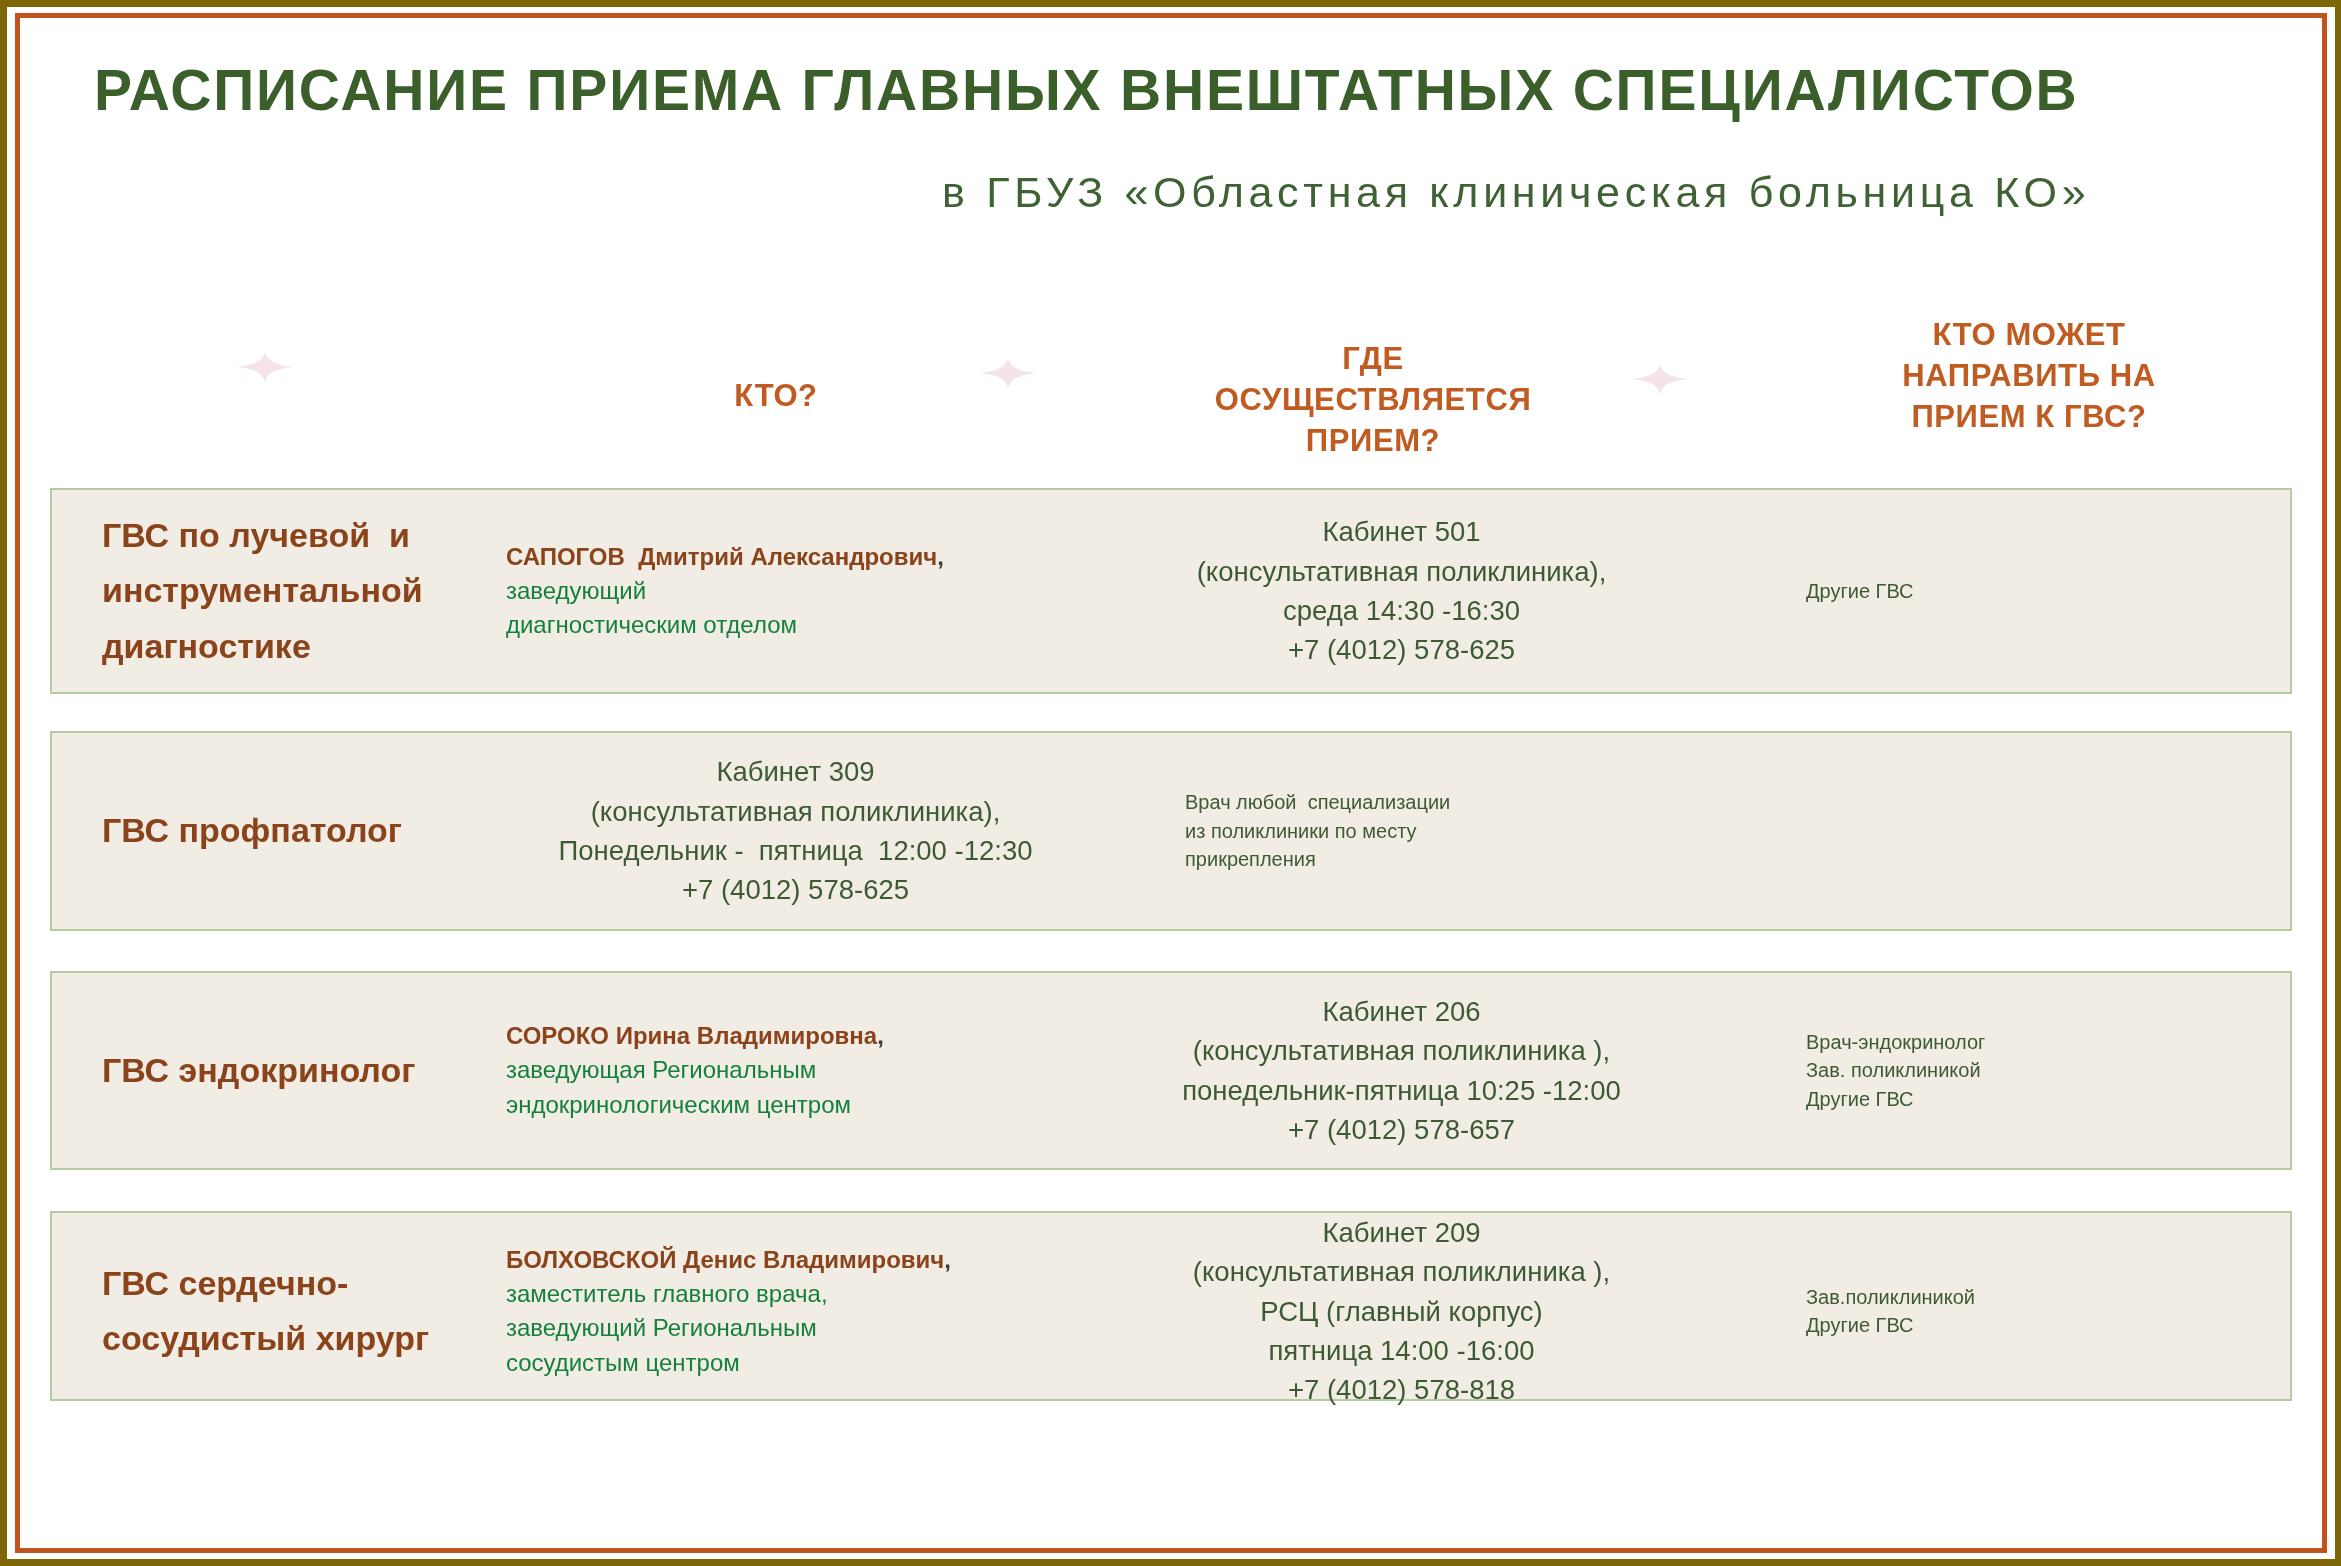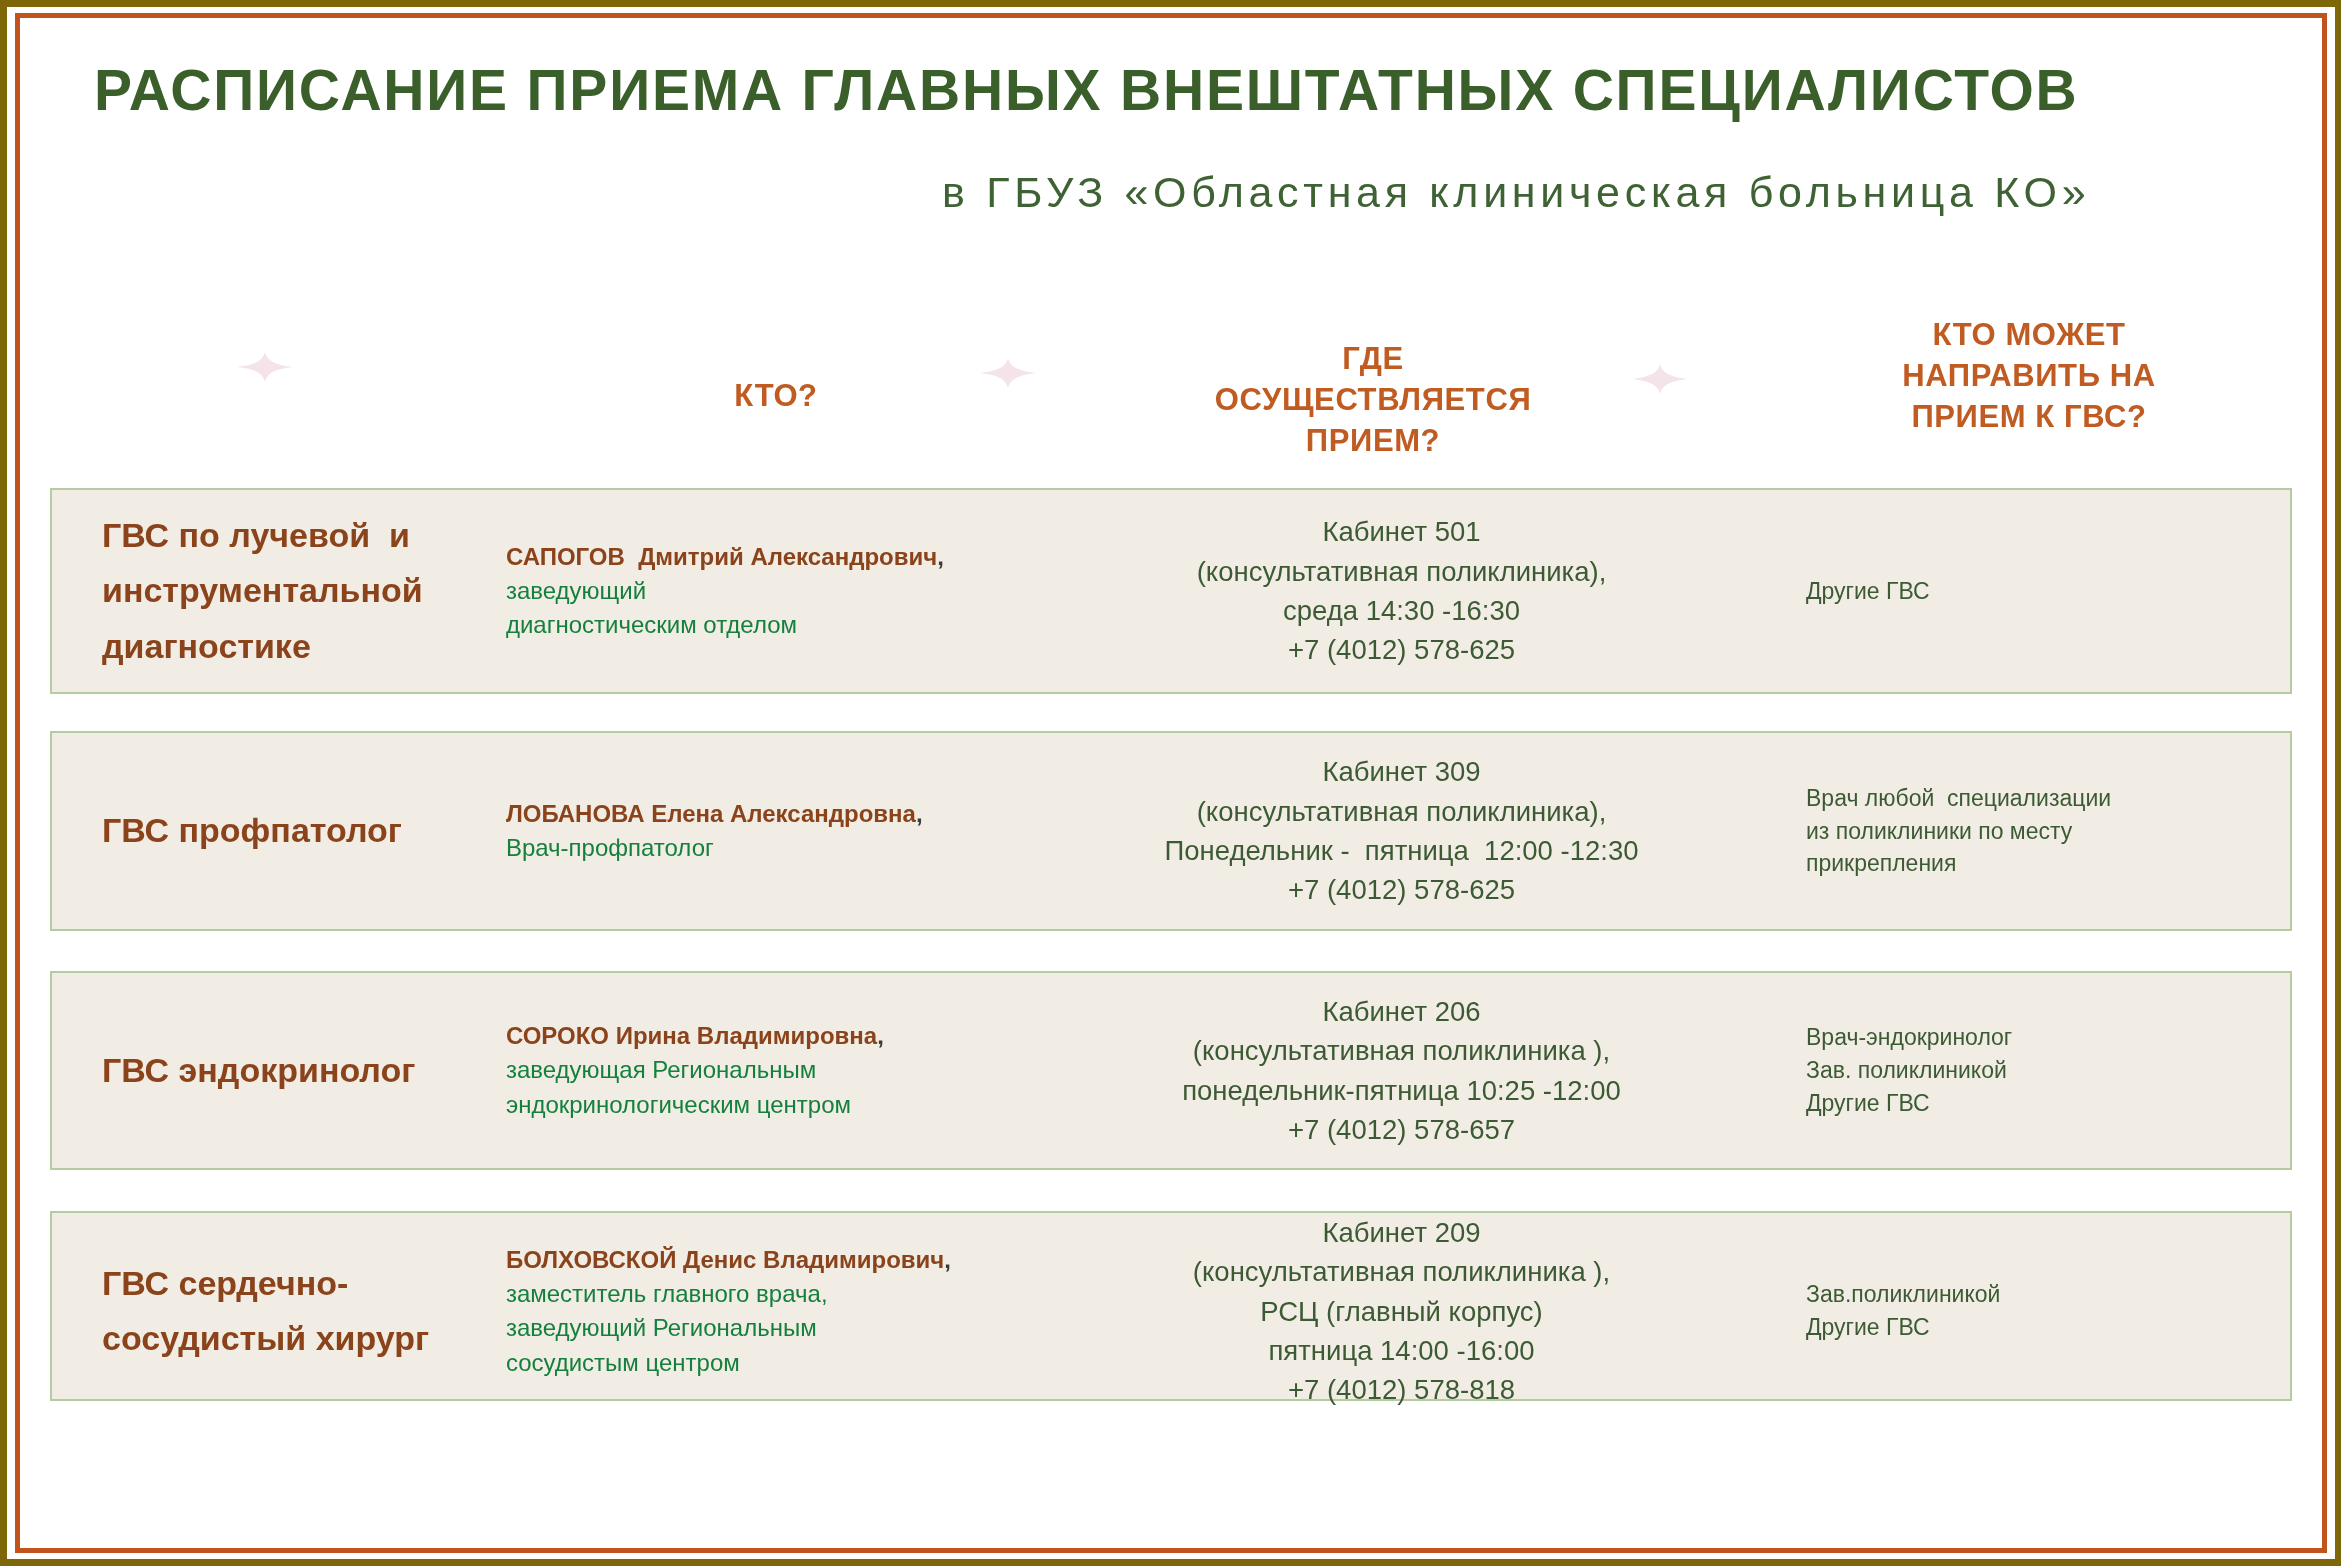--- a/index.html
+++ b/index.html
@@ -94,21 +94,21 @@
   .pcomma { color: #3A3A3A; font-weight: bold; }
   .ptitle { color: #15803d; white-space: pre-wrap; }
   .c3 {
     text-align: center;
     color: #3C5A33;
     font-size: 27.5px;
     line-height: 1.43;
   }
   .c4 {
     color: #3C5A33;
-    font-size: 23px;
+    font-size: 20px;
     line-height: 1.43;
     padding-left: 94px;
     padding-right: 23.4px;
   }
 </style>
 </head>
 <body>
 
 <div class="page">
 
@@ -147,24 +147,20 @@
     </div>
     <div class="cell c3">Кабинет 501
 (консультативная поликлиника),
 среда 14:30 -16:30
 +7 (4012) 578-625</div>
     <div class="cell c4">Другие ГВС</div>
   </div>
 
   <div class="card r2">
     <div class="cell c1">ГВС профпатолог</div>
-    <div class="c2">
-      <div><span class="pname">ЛОБАНОВА Елена Александровна</span><span class="pcomma">,</span></div>
-      <div class="ptitle">Врач-профпатолог</div>
-    </div>
     <div class="cell c3">Кабинет 309
 (консультативная поликлиника),
 Понедельник -  пятница  12:00 -12:30
 +7 (4012) 578-625</div>
     <div class="cell c4">Врач любой  специализации
 из поликлиники по месту
 прикрепления</div>
   </div>
 
   <div class="card r3">

